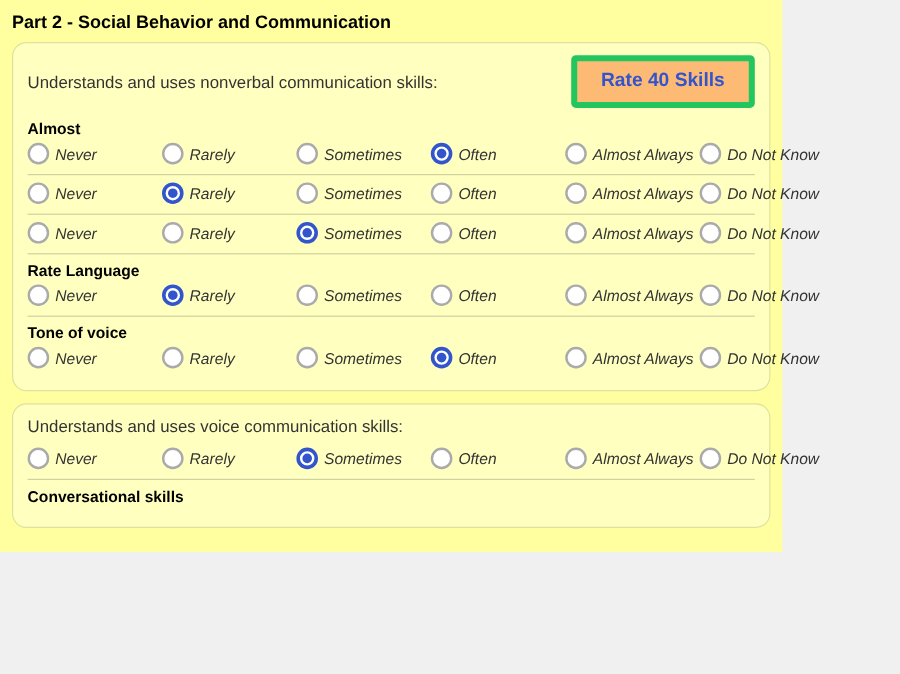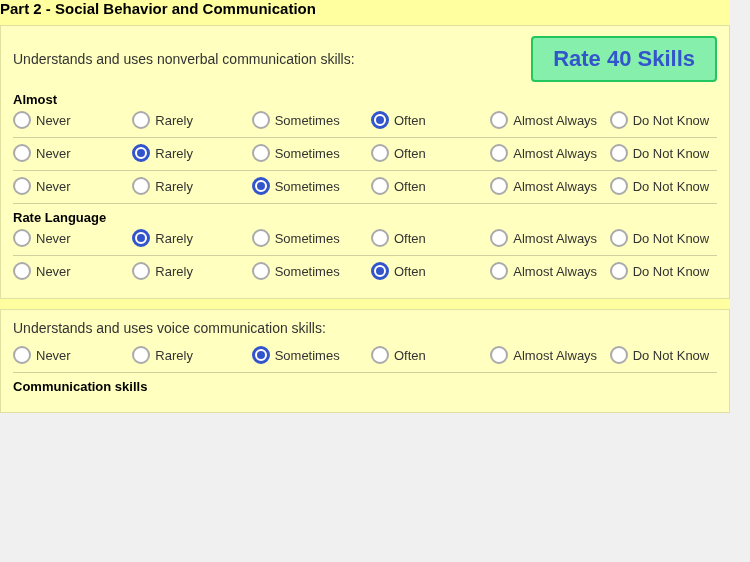--- a/index.html
+++ b/index.html
@@ -4,71 +4,72 @@
   <style>
     * { box-sizing: border-box; margin: 0; padding: 0; }
     body {
       font-family: Arial, sans-serif;
       background: #f0f0f0;
       width: 750px;
       min-height: 562px;
       font-size: 14px;
     }
     .page-wrapper {
-      width: 730px;
+      width: 652px;
       background: #ffffa0;
-      padding: 0;
+      padding: 10px;
     }
     .section-title {
       font-weight: bold;
       font-size: 15px;
       color: #000;
       margin-bottom: 8px;
     }
     .card {
       background: #ffffc0;
       border: 1px solid #e0e0a0;
-      border-radius: 0;
+      border-radius: 12px;
       padding: 10px 12px;
       margin-bottom: 10px;
     }
     .card-header-row {
       display: flex;
       align-items: center;
       margin-bottom: 10px;
     }
     .card-header-text {
       font-size: 14px;
       color: #333;
       flex: 1;
     }
     .rate-badge {
-      background: #86efac;
-      border: 2px solid #22c55e;
+      background: #fdba74;
+      border: 5px solid #22c55e;
       border-radius: 4px;
       padding: 8px 20px;
-      font-size: 22px;
+      font-size: 16px;
       font-weight: bold;
       color: #3355cc;
       margin-left: 10px;
       white-space: nowrap;
     }
     .skill-block {
       margin-bottom: 8px;
     }
     .skill-label {
       font-weight: bold;
       font-size: 13px;
       color: #000;
       margin-bottom: 4px;
     }
     .radio-row {
       display: flex;
       align-items: center;
       gap: 12px;
+      font-style: italic;
     }
     .radio-option {
       display: flex;
       align-items: center;
       gap: 5px;
       flex: 1;
       min-width: 100px;
       cursor: pointer;
     }
     .radio-option label {
@@ -239,20 +240,21 @@
         <div class="radio-option">
           <div class="radio-circle"></div>
           <label>Do Not Know</label>
         </div>
       </div>
     </div>
 
     <hr class="divider">
 
     <div class="skill-block">
+      <div class="skill-label">Tone of voice</div>
       <div class="radio-row">
         <div class="radio-option">
           <div class="radio-circle"></div>
           <label>Never</label>
         </div>
         <div class="radio-option">
           <div class="radio-circle"></div>
           <label>Rarely</label>
         </div>
         <div class="radio-option">
@@ -305,17 +307,17 @@
         <div class="radio-option">
           <div class="radio-circle"></div>
           <label>Do Not Know</label>
         </div>
       </div>
     </div>
 
     <hr class="divider">
 
     <div class="skill-block">
-      <div class="skill-label">Communication skills</div>
+      <div class="skill-label">Conversational skills</div>
     </div>
   </div>
 
 </div>
 
 </body></html>

